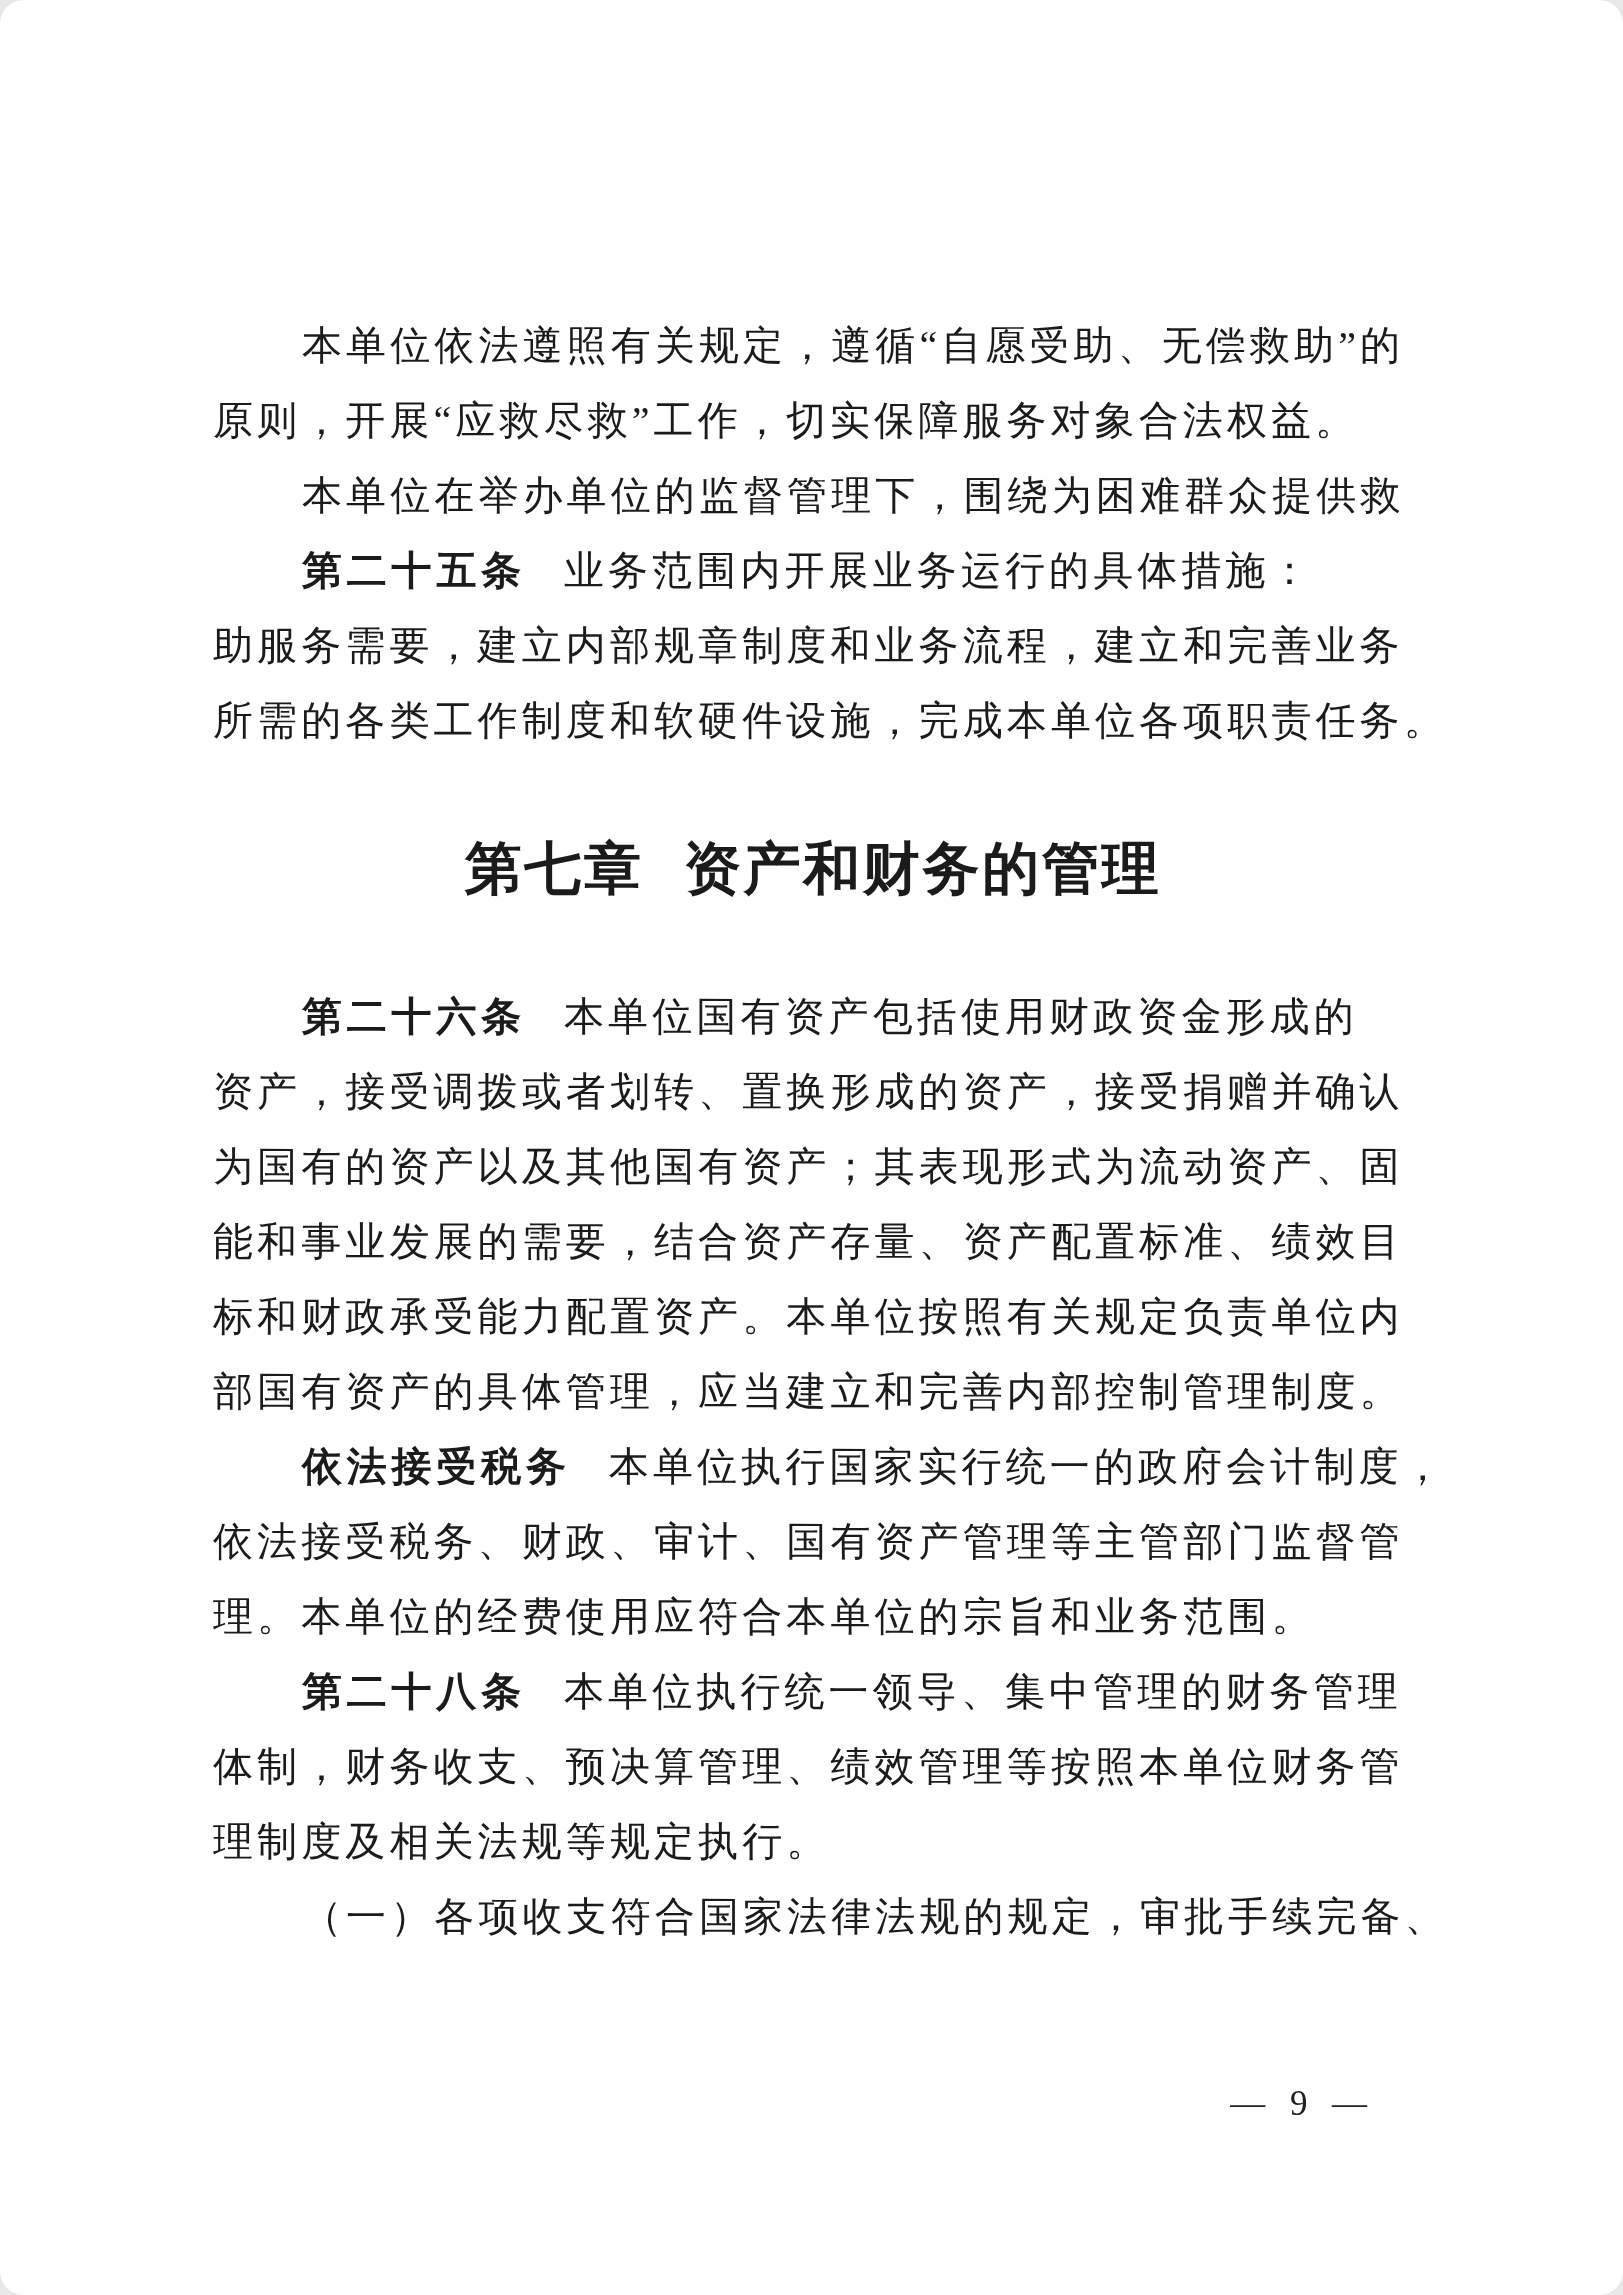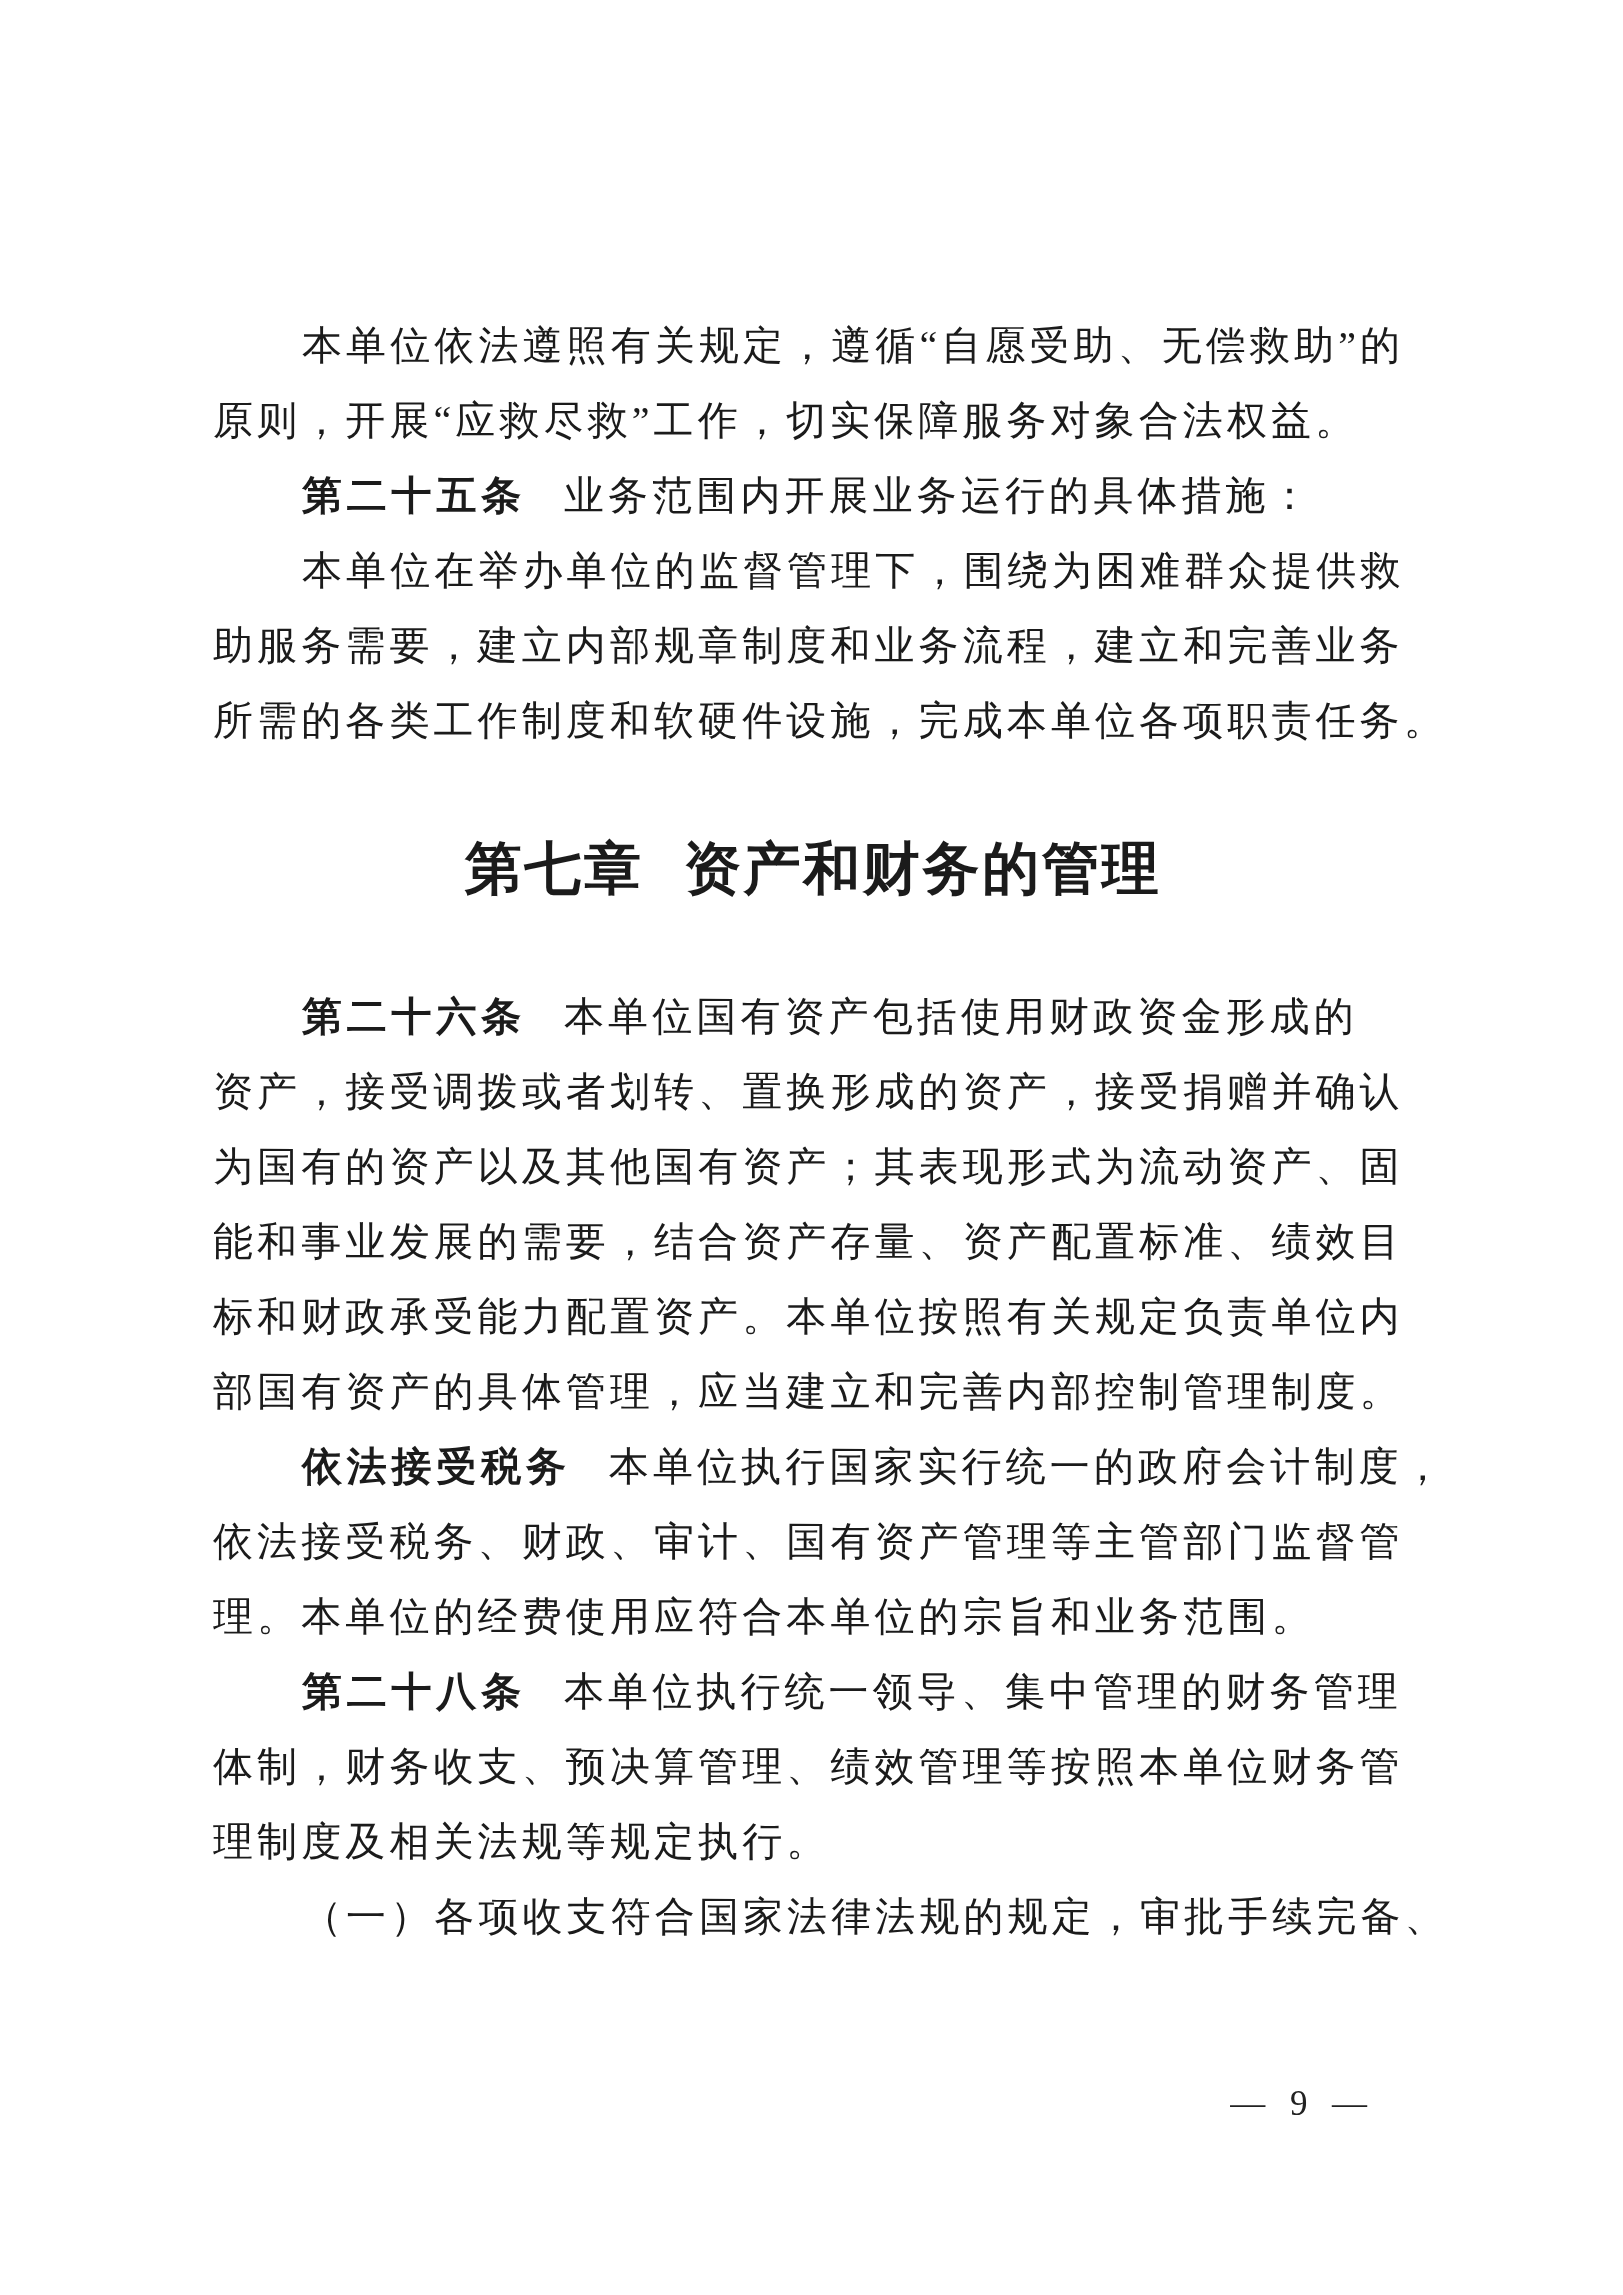--- a/index.html
+++ b/index.html
@@ -1,15 +1,15 @@
 <!DOCTYPE html>
 <html style="font-size:11px"><head>
 <meta charset="utf-8">
 <style>
-  * { margin: 0; padding: 0; box-sizing: border-box; }
+  * { margin: 0; padding: 0; box-sizing: border-box; border-radius: 23px; }
   html, body { background: #e8e8e8; }
   .page {
     position: relative;
     width: 1623px;
     height: 2295px;
     background: #ffffff;
     font-family: "Liberation Serif", "DejaVu Serif", serif;
     color: #1b1b1b;
     overflow: hidden;
   }
@@ -59,25 +59,25 @@
 </style>
 </head>
 <body>
 
 <div class="page">
   <div class="text-block">
 
     <div class="line indent">本单位依法遵照有关规定，遵循“自愿受助、无偿救助”的</div>
     <div class="line">原则，开展“应救尽救”工作，切实保障服务对象合法权益。</div>
 
+    <div class="line indent">本单位在举办单位的监督管理下，围绕为困难群众提供救</div>
+
     <div class="line indent">
       <span class="article-term">第二十五条</span><span class="article-rest">业务范围内开展业务运行的具体措施：</span>
     </div>
-
-    <div class="line indent">本单位在举办单位的监督管理下，围绕为困难群众提供救</div>
     <div class="line">助服务需要，建立内部规章制度和业务流程，建立和完善业务</div>
     <div class="line">所需的各类工作制度和软硬件设施，完成本单位各项职责任务。</div>
 
     <div class="chapter">
       <span>第七章</span><span class="chapter-title">资产和财务的管理</span>
     </div>
 
     <div class="line indent">
       <span class="article-term">第二十六条</span><span class="article-rest">本单位国有资产包括使用财政资金形成的</span>
     </div>

